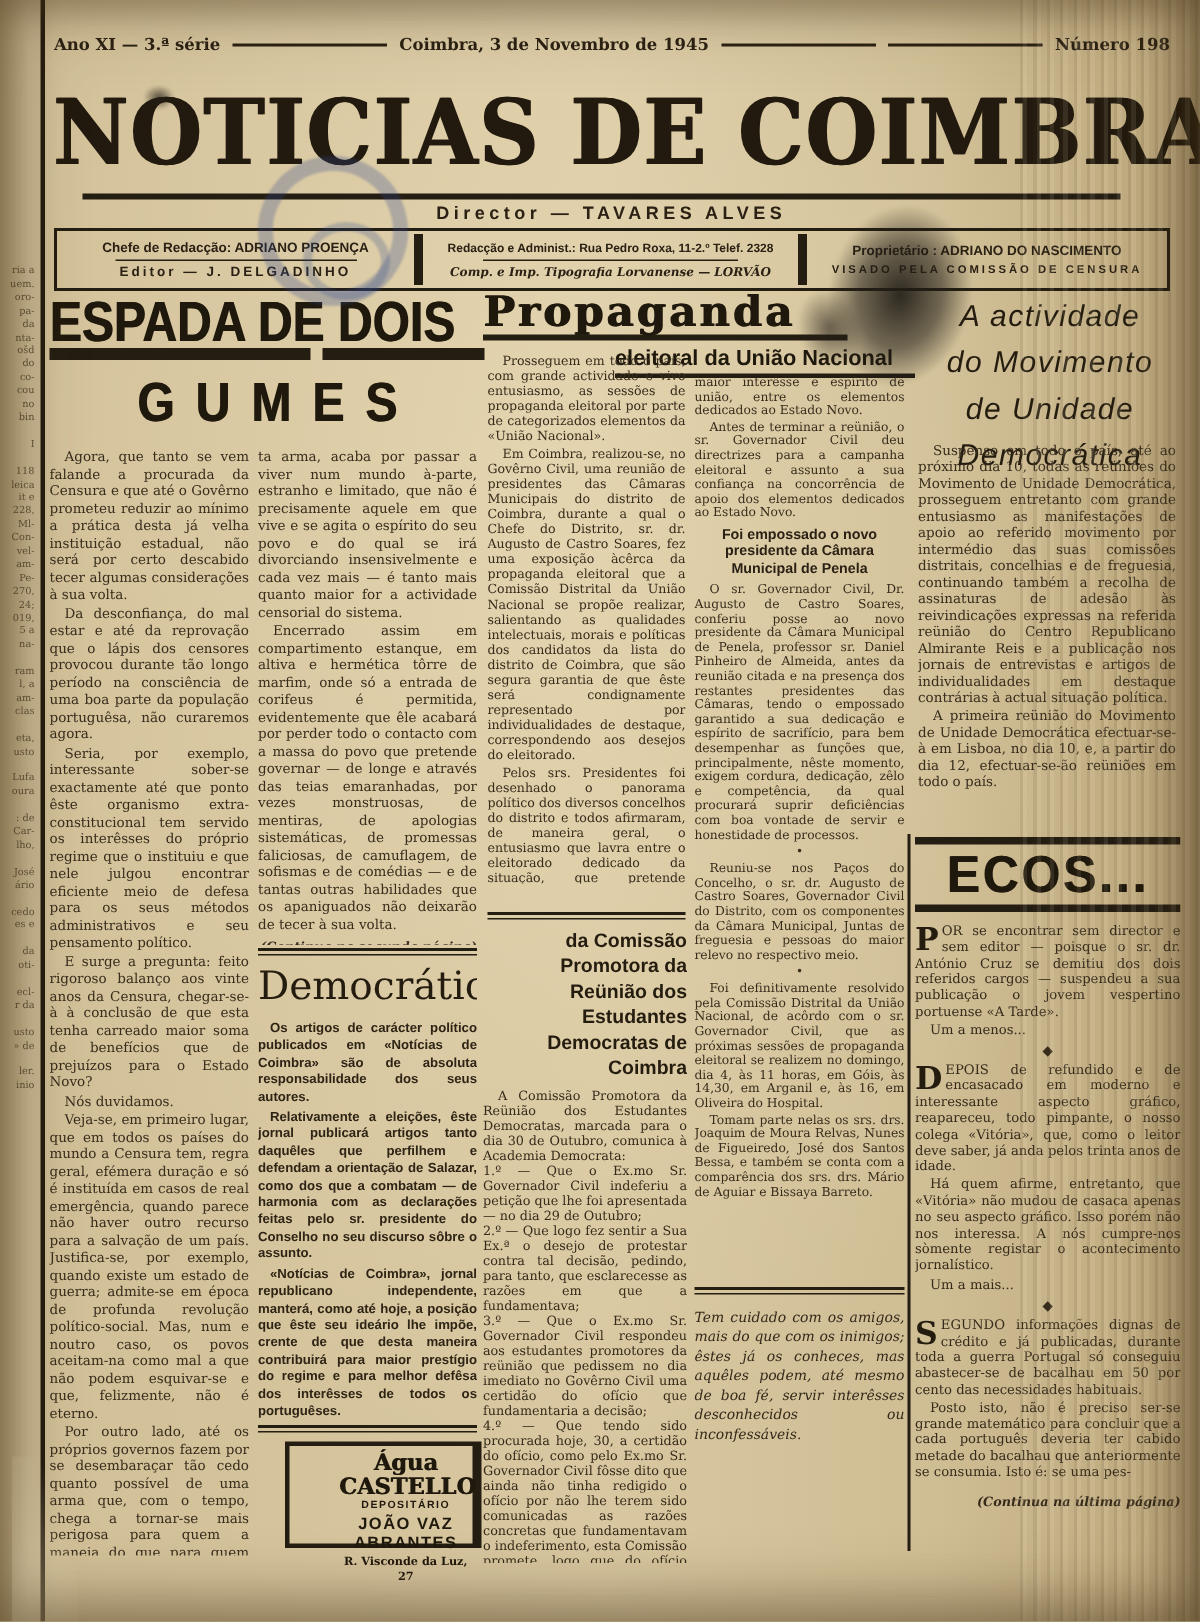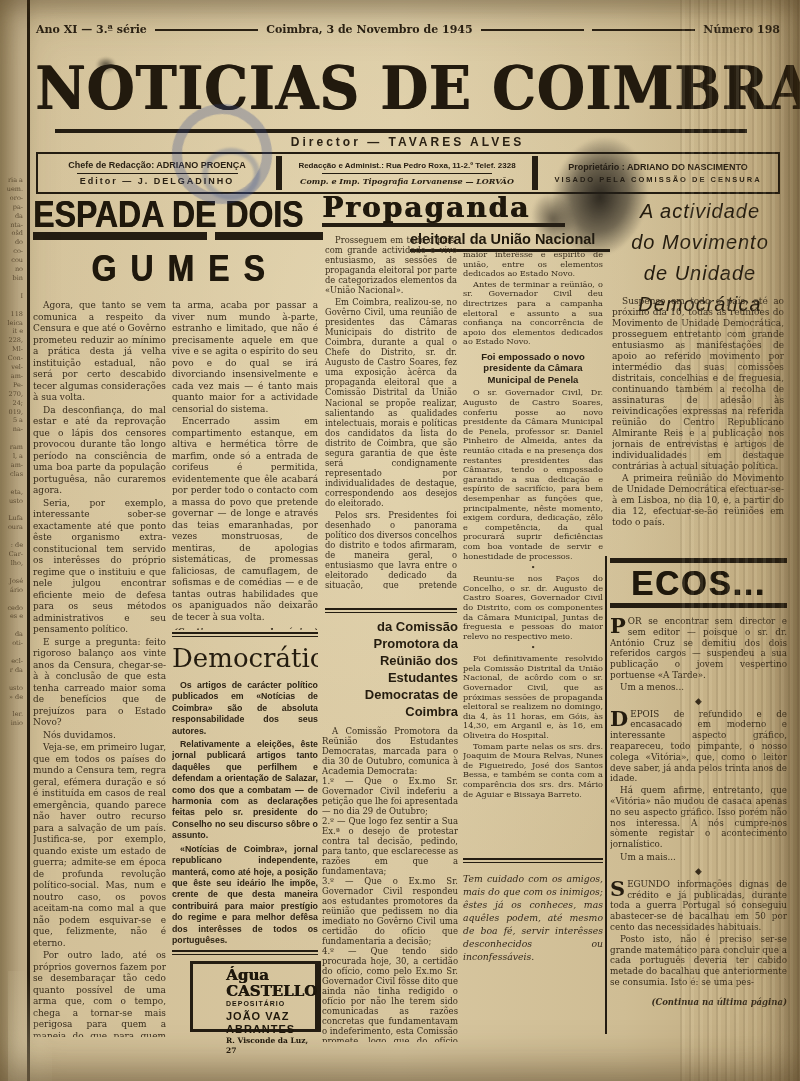--- a/index.html
+++ b/index.html
@@ -94,21 +94,21 @@
   .nota-title { font:bold 33px/36px "DejaVu Serif", serif; color:#1f180c; letter-spacing:1px; text-shadow:.8px 0 0 #1f180c; }
   .nota-sub { margin-top:4px; text-align:right; font:bold 13px/17px "Liberation Sans", sans-serif; color:#241c0f; }
   .nota-body { margin-top:6px; }
 
   
   .decl { position:absolute; left:172px; top:632px; width:146px; height:324px; overflow:hidden; }
   .decl-title { text-align:center; font:26px/34px "DejaVu Serif", serif; color:#241c0f; margin:4px 0 5px; }
 
   
   .adbox { position:absolute; left:190px; top:961px; width:131px; height:71px;
-    border:3px solid #241d12; border-right-width:6px; padding-top:3px; color:#1f180c;padding-left:33px; }
+    border:3px solid #241d12; border-right-width:6px; text-align:center; padding-top:3px; color:#1f180c;padding-left:33px; }
   .ad1 { font:bold 15px/16px "DejaVu Serif", serif; text-shadow:.5px 0 0 #1f180c; }
   .ad2 { font:bold 7px/9px "Liberation Sans", sans-serif; letter-spacing:1px; }
   .ad3 { font:bold 11px/13px "Liberation Sans", sans-serif; letter-spacing:1px; margin-top:2px; }
   .ad4 { font:bold 7.5px/10px "DejaVu Serif", serif; }
 
   
   .ecos { position:absolute; left:610px; top:558px; width:177px; height:478px; overflow:hidden; }
   .ecos-bar { height:5px; background:#241d12; }
   .ecos-title { text-align:center; font:bold 33px/40px "Liberation Sans", sans-serif; letter-spacing:2px;
     color:#1f180c; transform:scaleY(1.05); text-shadow:.7px 0 0 #1f180c; }
@@ -241,21 +241,21 @@
   <div class="espada-head">
     <div class="espada-l1">ESPADA DE DOIS</div>
     <div class="espada-bars">
       <div class="b1"></div>
       <div class="b2"></div>
     </div>
     <div class="espada-l2">GUMES</div>
   </div>
 
   <div class="col c1" style="left:33px; top:300px; width:133px; height:737px;">
-    <p>Agora, que tanto se vem comunica a respeito da Censura e que até o Govêrno prometeu reduzir ao mínimo a prática desta já velha instituição estadual, não será por certo descabido tecer algumas considerações à sua volta.</p>
+    <p>Agora, que tanto se vem falande a procurada da Censura e que até o Govêrno prometeu reduzir ao mínimo a prática desta já velha instituição estadual, não será por certo descabido tecer algumas considerações à sua volta.</p>
     <p>Da desconfiança, do mal estar e até da reprovação que o lápis dos censores provocou durante tão longo período na consciência de uma boa parte da população portuguêsa, não curaremos agora.</p>
     <p>Seria, por exemplo, interessante sober-se exactamente até que ponto êste organismo extra-constitucional tem servido os interêsses do próprio regime que o instituiu e que nele julgou encontrar eficiente meio de defesa para os seus métodos administrativos e seu pensamento político.</p>
     <p>E surge a pregunta: feito rigoroso balanço aos vinte anos da Censura, chegar-se-à à conclusão de que esta tenha carreado maior soma de benefícios que de prejuízos para o Estado Novo?</p>
     <p>Nós duvidamos.</p>
     <p>Veja-se, em primeiro lugar, que em todos os países do mundo a Censura tem, regra geral, efémera duração e só é instituída em casos de real emergência, quando parece não haver outro recurso para a salvação de um país. Justifica-se, por exemplo, quando existe um estado de guerra; admite-se em época de profunda revolução político-social. Mas, num e noutro caso, os povos aceitam-na como mal a que não podem esquivar-se e que, felizmente, não é eterno.</p>
     <p>Por outro lado, até os próprios governos fazem por se desembaraçar tão cedo quanto possível de uma arma que, com o tempo, chega a tornar-se mais perigosa para quem a maneja do que para quem deva receber os seus golpes.</p>
 
   </div>
 
   <div class="col c1" style="left:172px; top:300px; width:146px; height:330px;">

